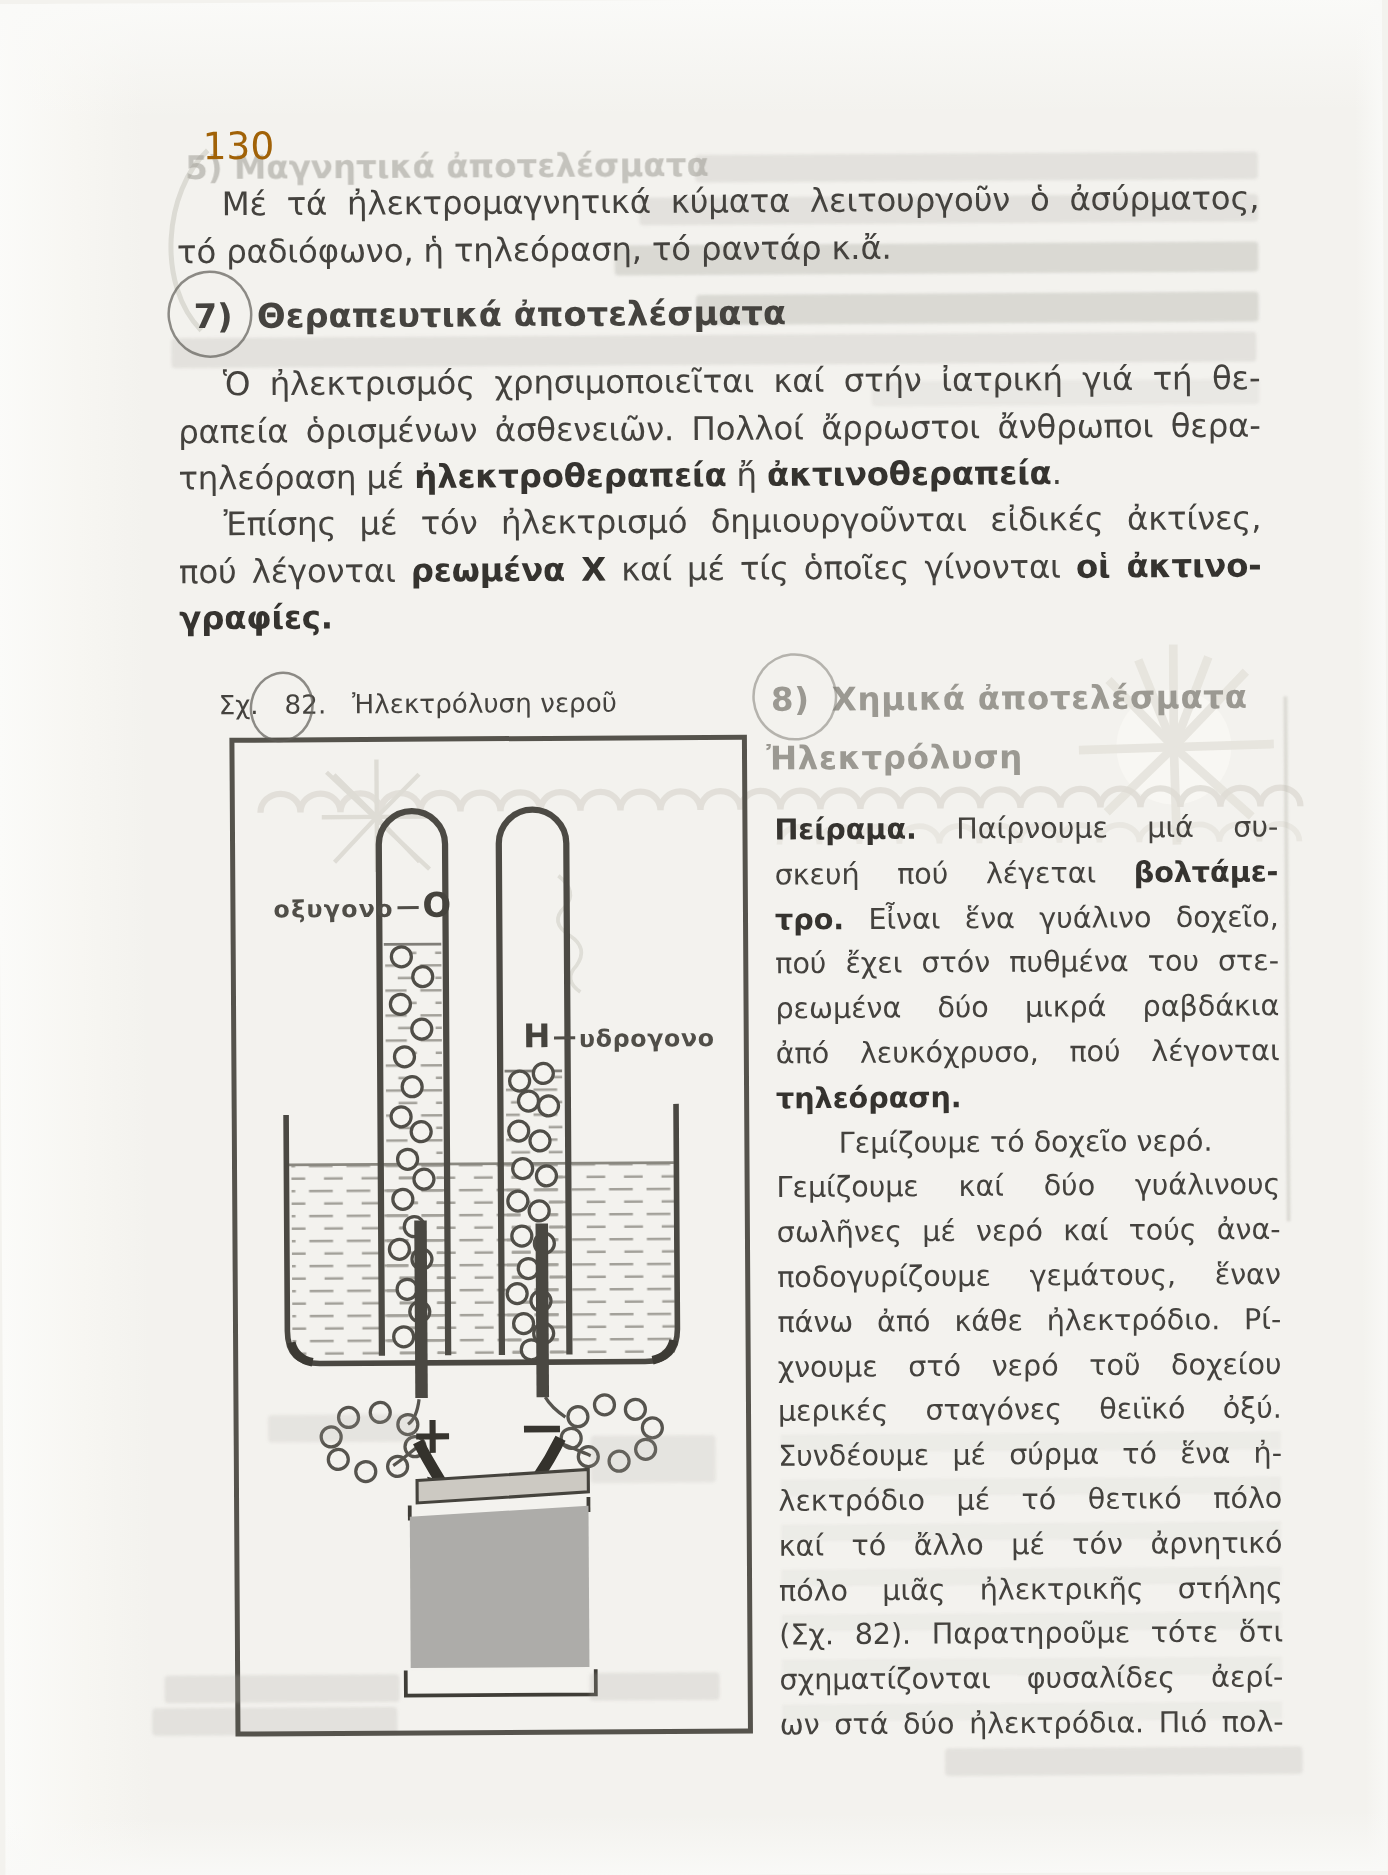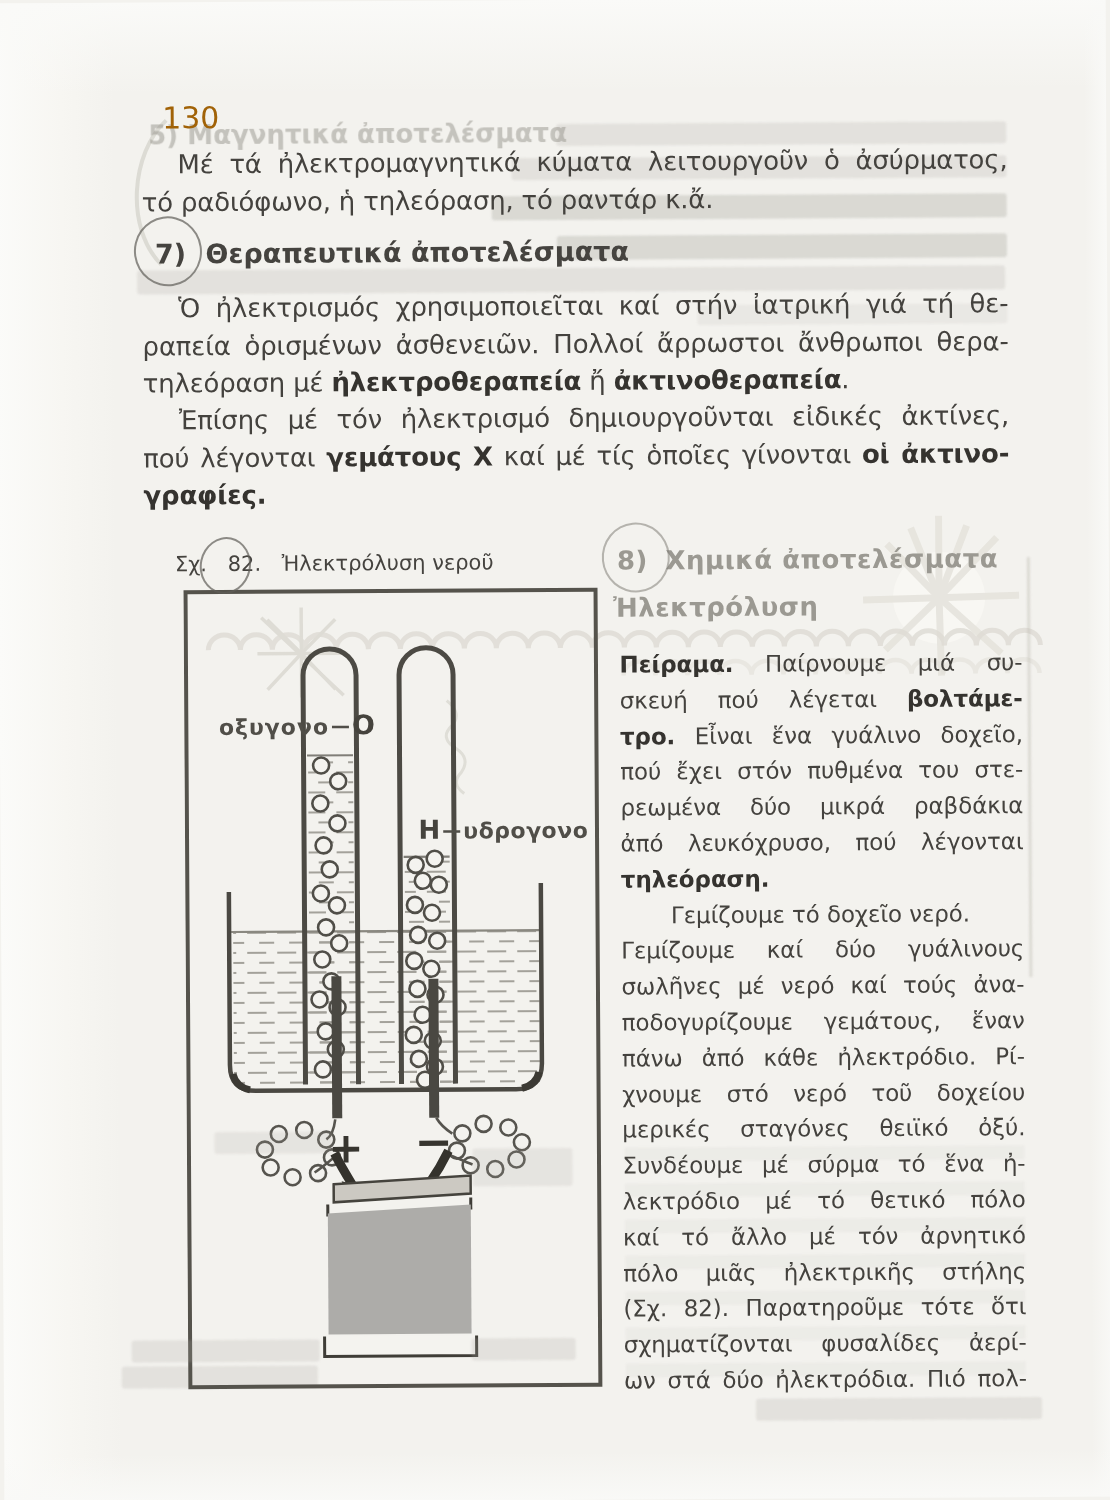--- a/index.html
+++ b/index.html
@@ -40,21 +40,21 @@
   .h-dark{font-weight:700;font-size:27px;color:#45433f;z-index:4;white-space:nowrap;}
   .h-faded{font-weight:700;font-size:24px;color:#9b9992;z-index:4;white-space:nowrap;letter-spacing:.5px;}
   .caption{font-size:21px;color:#45433f;z-index:4;white-space:nowrap;}
   .caption .sp{margin-right:14px;}
 
   .circle{border:2.5px solid rgba(96,94,88,.7);border-radius:50%;z-index:5;}
   .circle.faded{border-color:rgba(130,128,120,.55);}
 
   .figsvg{z-index:2;}
   .figlabel{z-index:4;white-space:nowrap;color:#504e48;}
-  .figlabel .w{font-size:22px;font-weight:700;letter-spacing:1px;}
+  .figlabel .w{font-size:19px;font-weight:700;letter-spacing:1px;}
   .figlabel .dash{font-size:19px;font-weight:700;position:relative;top:-2px;margin:0 2px;}
   .figlabel .sym-o{font-size:27px;font-weight:700;color:#45433d;}
   .figlabel .sym-h{font-size:26px;font-weight:700;color:#45433d;}
   .sign{z-index:4;font-weight:700;color:#37352f;}
   .crease{z-index:1;background:rgba(190,188,180,.45);filter:blur(1px);}
 </style>
 </head>
 <body>
 
 <div class="page">
@@ -120,21 +120,21 @@
   </div>
 
   <div class="abs textcol col-left" style="left:145px;top:288px;width:866px;">
       <div class="tl j ind"><span>Ὁ ἠλεκτρισμός χρησιμοποιεῖται καί στήν ἰατρική γιά τή θε-</span></div>
       <div class="tl j"><span>ραπεία ὁρισμένων ἀσθενειῶν. Πολλοί ἄρρωστοι ἄνθρωποι θερα-</span></div>
       <div class="tl"><span>τηλεόραση μέ </span><span class="b">ἠλεκτροθεραπεία</span><span> ἤ </span><span class="b">ἀκτινοθεραπεία</span><span>.</span></div>
     </div>
 
   <div class="abs textcol col-left" style="left:145px;top:400px;width:866px;">
       <div class="tl j ind"><span>Ἐπίσης μέ τόν ἠλεκτρισμό δημιουργοῦνται εἰδικές ἀκτίνες,</span></div>
-      <div class="tl j"><span>πού λέγονται </span><span class="b">γεμάτους Χ</span><span> καί μέ τίς ὁποῖες γίνονται </span><span class="b">οἱ ἀκτινο-</span></div>
+      <div class="tl j"><span>πού λέγονται </span><span class="b">ρεωμένα Χ</span><span> καί μέ τίς ὁποῖες γίνονται </span><span class="b">οἱ ἀκτινο-</span></div>
       <div class="tl"><span class="b">γραφίες.</span></div>
     </div>
 
   <div class="abs circle" style="left:201px;top:535px;width:47px;height:53px;transform:rotate(12deg);"></div>
   <div class="abs caption" style="left:176px;top:550px;">
     <span class="sp">Σχ.</span>
     <span class="sp">82.</span>
     <span>Ἠλεκτρόλυση νεροῦ</span>
   </div>
 

